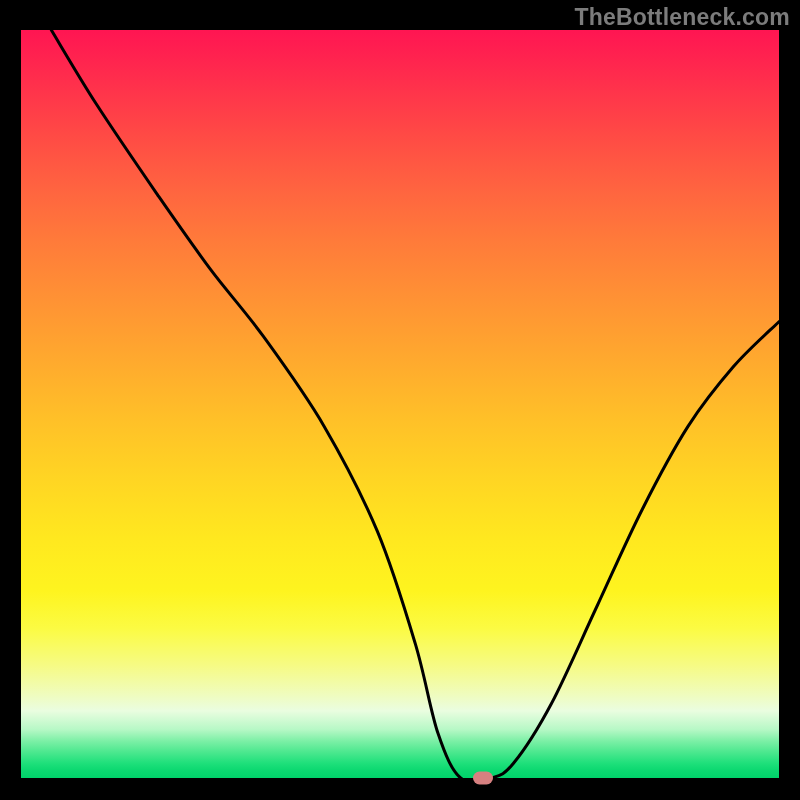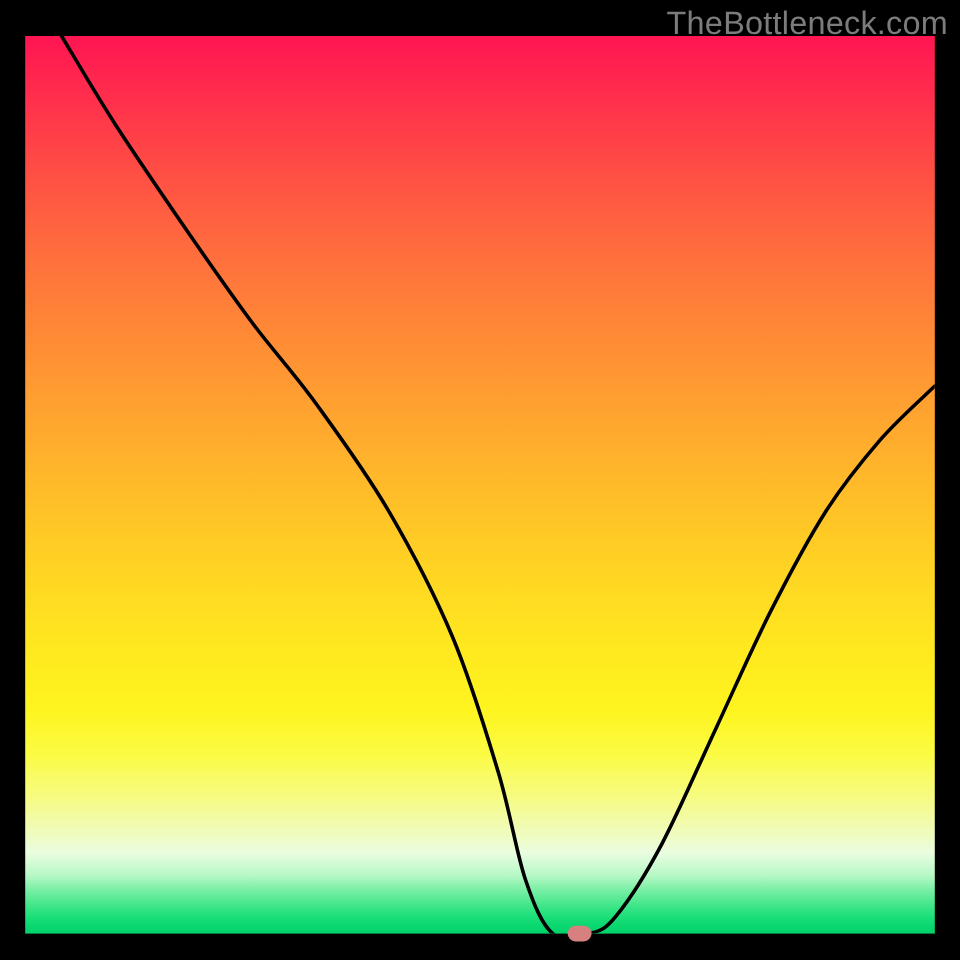--- a/index.html
+++ b/index.html
@@ -15,22 +15,22 @@
     position: relative;
     width: 800px;
     height: 800px;
     background: #000;
   }
   .attribution {
     position: absolute;
     top: 4px;
     right: 10px;
     color: #7c7c7c;
-    font-size: 27px;
-    font-weight: 400;
+    font-size: 23px;
+    font-weight: 700;
     letter-spacing: 0.2px;
   }
   .plot-area {
     position: absolute;
     left: 21px;
     top: 30px;
     width: 758px;
     height: 748px;
     
     background: linear-gradient(to bottom,

